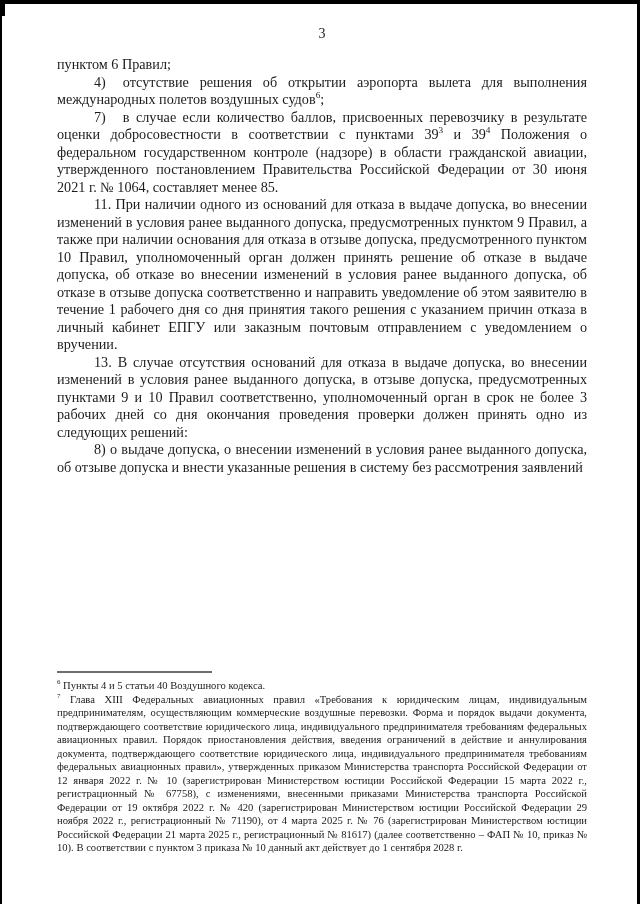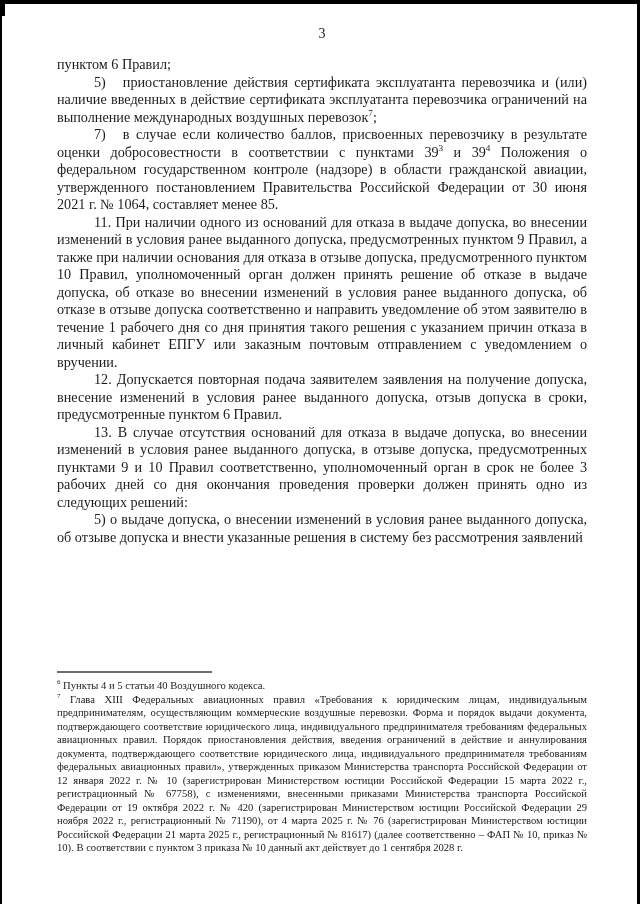--- a/index.html
+++ b/index.html
@@ -78,26 +78,25 @@
 <div class="page">
   <div class="edge-top"></div>
   <div class="edge-left"></div>
   <div class="edge-left-notch"></div>
   <div class="edge-right"></div>
 
   <div class="page-number">3</div>
 
   <div class="body-text" id="body-paragraphs">
       <p>пунктом 6 Правил;</p>
-      <p class="indent">5)<span class="numgap"></span>приостановление действия сертификата эксплуатанта перевозчика и (или) наличие введенных в действие сертификата эксплуатанта перевозчика ограничений на выполнение международных воздушных перевозок<sup>7</sup>;</p>
+      <p class="indent">4)<span class="numgap"></span>отсутствие решения об открытии аэропорта вылета для выполнения международных полетов воздушных судов<sup>6</sup>;</p>
       <p class="indent">7)<span class="numgap"></span>в случае если количество баллов, присвоенных перевозчику в результате оценки добросовестности в соответствии с пунктами 39<sup>3</sup> и 39<sup>4</sup> Положения о федеральном государственном контроле (надзоре) в области гражданской авиации, утвержденного постановлением Правительства Российской Федерации от 30 июня 2021 г. № 1064, составляет менее 85.</p>
       <p class="indent">11. При наличии одного из оснований для отказа в выдаче допуска, во внесении изменений в условия ранее выданного допуска, предусмотренных пунктом 9 Правил, а также при наличии основания для отказа в отзыве допуска, предусмотренного пунктом 10 Правил, уполномоченный орган должен принять решение об отказе в выдаче допуска, об отказе во внесении изменений в условия ранее выданного допуска, об отказе в отзыве допуска соответственно и направить уведомление об этом заявителю в течение 1 рабочего дня со дня принятия такого решения с указанием причин отказа в личный кабинет ЕПГУ или заказным почтовым отправлением с уведомлением о вручении.</p>
-      <p class="indent">12. Допускается повторная подача заявителем заявления на получение допуска, внесение изменений в условия ранее выданного допуска, отзыв допуска в сроки, предусмотренные пунктом 6 Правил.</p>
       <p class="indent">13. В случае отсутствия оснований для отказа в выдаче допуска, во внесении изменений в условия ранее выданного допуска, в отзыве допуска, предусмотренных пунктами 9 и 10 Правил соответственно, уполномоченный орган в срок не более 3 рабочих дней со дня окончания проведения проверки должен принять одно из следующих решений:</p>
-      <p class="indent">5) о выдаче допуска, о внесении изменений в условия ранее выданного допуска, об отзыве допуска и внести указанные решения в систему без рассмотрения заявлений</p>
+      <p class="indent">8) о выдаче допуска, о внесении изменений в условия ранее выданного допуска, об отзыве допуска и внести указанные решения в систему без рассмотрения заявлений</p>
     </div>
 
   <div class="footnote-sep"></div>
 
   <div class="footnotes" id="footnotes-block">
       <p><sup>6</sup> Пункты 4 и 5 статьи 40 Воздушного кодекса.</p>
       <p><sup>7</sup> Глава XIII Федеральных авиационных правил «Требования к юридическим лицам, индивидуальным предпринимателям, осуществляющим коммерческие воздушные перевозки. Форма и порядок выдачи документа, подтверждающего соответствие юридического лица, индивидуального предпринимателя требованиям федеральных авиационных правил. Порядок приостановления действия, введения ограничений в действие и аннулирования документа, подтверждающего соответствие юридического лица, индивидуального предпринимателя требованиям федеральных авиационных правил», утвержденных приказом Министерства транспорта Российской Федерации от 12 января 2022 г. № 10 (зарегистрирован Министерством юстиции Российской Федерации 15 марта 2022 г., регистрационный № 67758), с изменениями, внесенными приказами Министерства транспорта Российской Федерации от 19 октября 2022 г. № 420 (зарегистрирован Министерством юстиции Российской Федерации 29 ноября 2022 г., регистрационный № 71190), от 4 марта 2025 г. № 76 (зарегистрирован Министерством юстиции Российской Федерации 21 марта 2025 г., регистрационный № 81617) (далее соответственно – ФАП № 10, приказ № 10). В соответствии с пунктом 3 приказа № 10 данный акт действует до 1 сентября 2028 г.</p>
     </div>
 </div>
 

